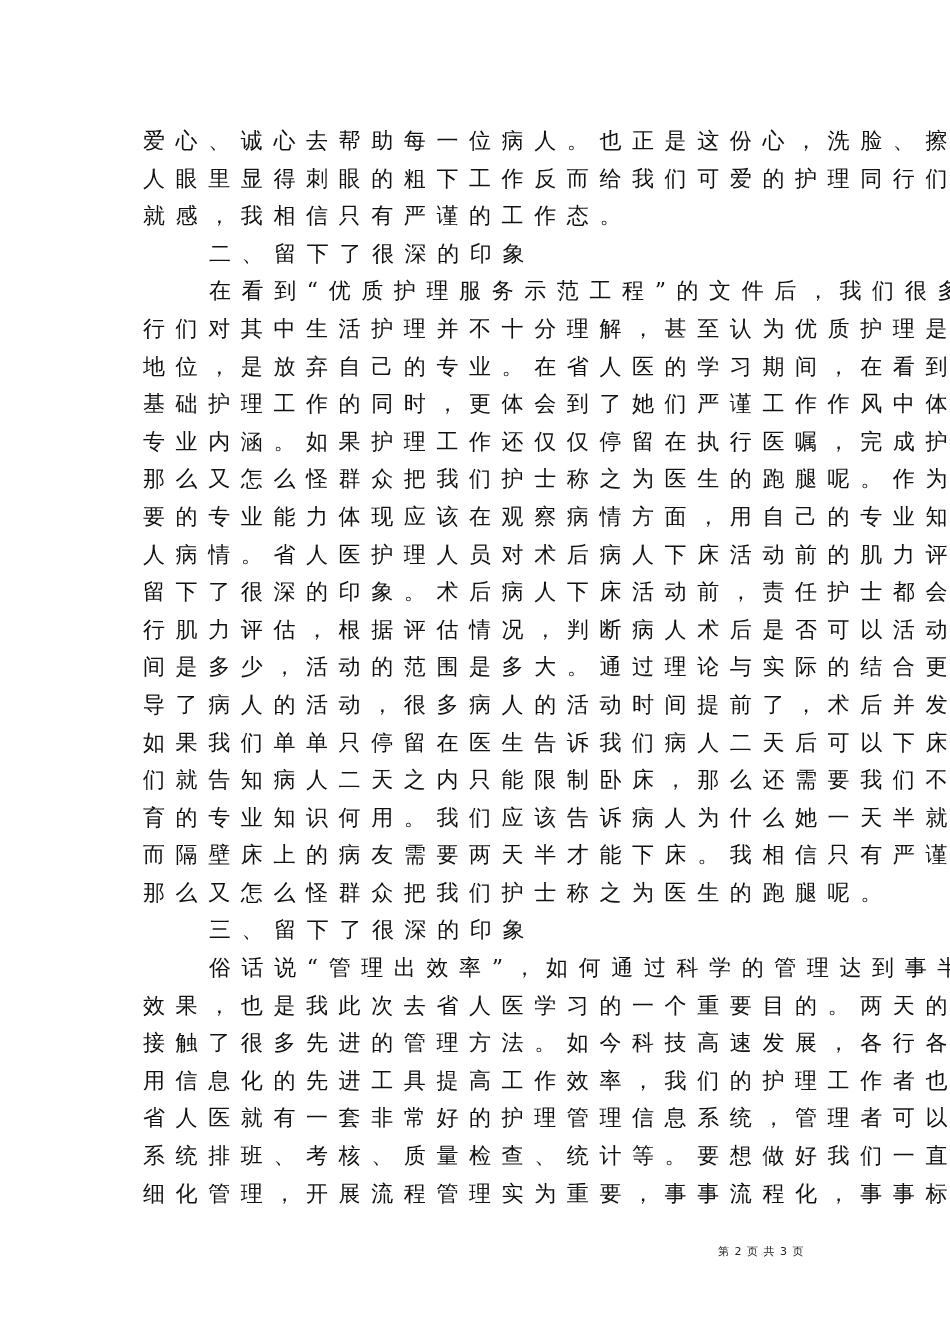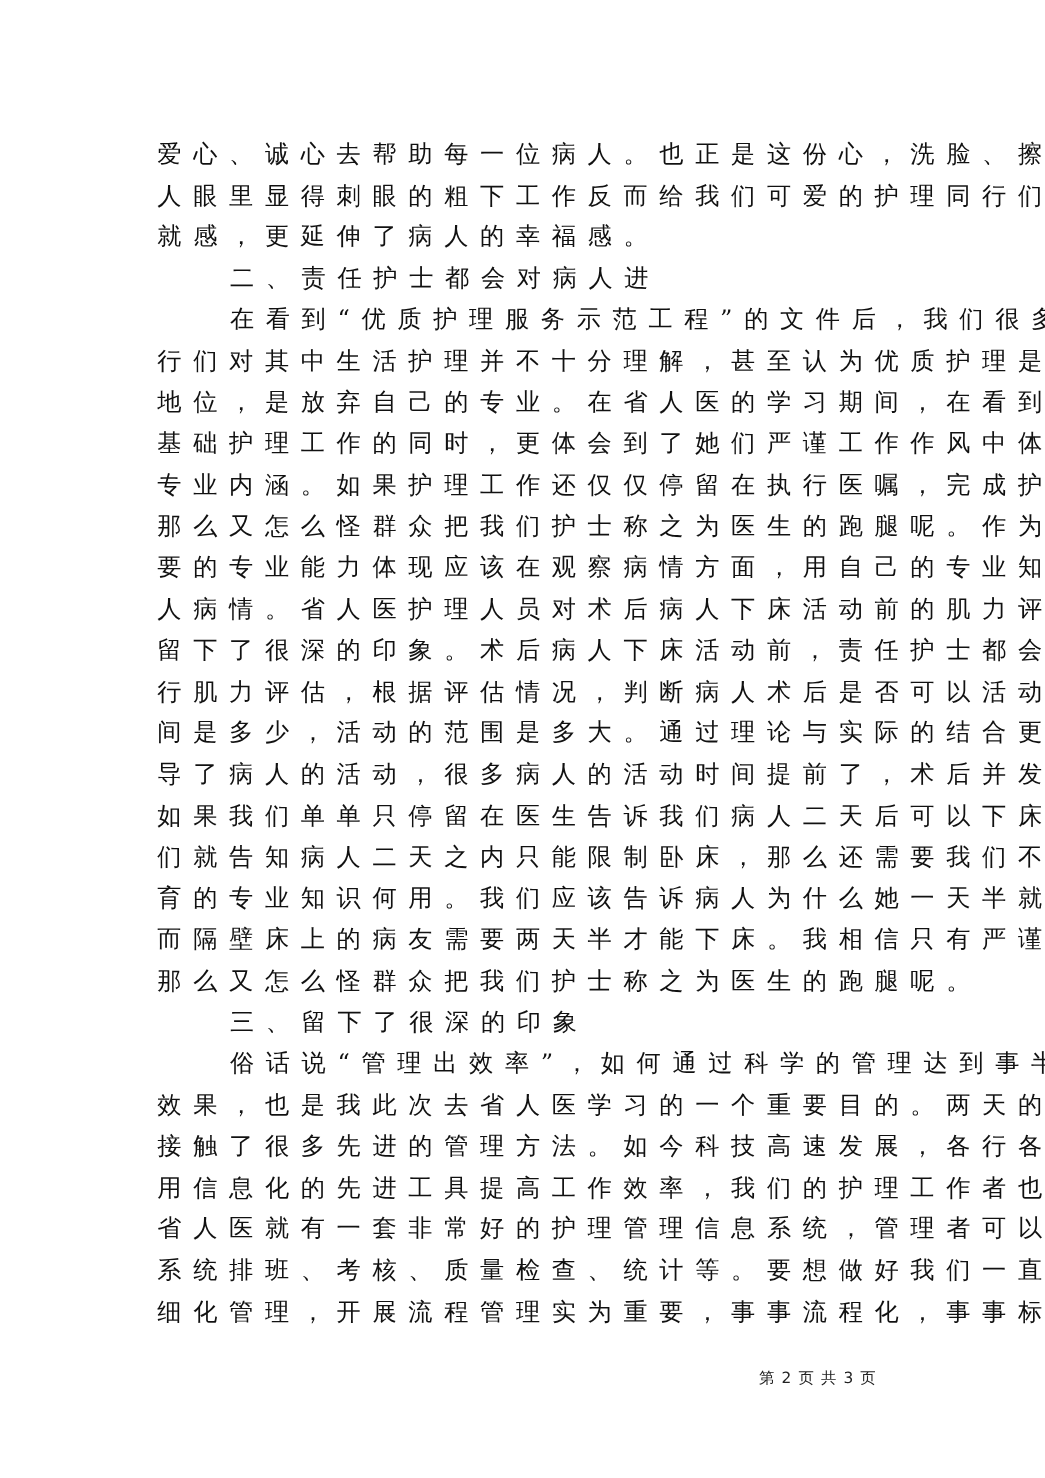--- a/index.html
+++ b/index.html
@@ -34,38 +34,38 @@
     font-size: 22px;
     white-space: nowrap;
     letter-spacing: 10.6px;
     overflow: visible;
   }
   .line.indent {
     padding-left: 66px;
   }
   .footer {
     position: absolute;
-    left: 690px;
+    left: 718px;
     top: 1244px;
-    font-size: 14px;
+    font-size: 11px;
     font-family: "DejaVu Sans", "Liberation Sans", sans-serif;
     color: #222222;
     letter-spacing: 1px;
     white-space: nowrap;
   }
 </style>
 </head>
 <body>
 
 <div class="page">
   <div class="content">
     <div class="line">爱心、诚心去帮助每一位病人。也正是这份心，洗脸、擦脚这种常</div>
     <div class="line">人眼里显得刺眼的粗下工作反而给我们可爱的护理同行们带来了成</div>
-    <div class="line">就感，更延伸了病人的幸福感。</div>
-    <div class="line indent">二、责任护士都会对病人进</div>
+    <div class="line">就感，我相信只有严谨的工作态。</div>
+    <div class="line indent">二、留下了很深的印象</div>
     <div class="line indent">在看到“优质护理服务示范工程”的文件后，我们很多护理同</div>
     <div class="line">行们对其中生活护理并不十分理解，甚至认为优质护理是贬低护士</div>
     <div class="line">地位，是放弃自己的专业。在省人医的学习期间，在看到她们深化</div>
     <div class="line">基础护理工作的同时，更体会到了她们严谨工作作风中体现的护理</div>
     <div class="line">专业内涵。如果护理工作还仅仅停留在执行医嘱，完成护理操作，</div>
     <div class="line">那么又怎么怪群众把我们护士称之为医生的跑腿呢。作为护士最重</div>
     <div class="line">要的专业能力体现应该在观察病情方面，用自己的专业知识判断病</div>
     <div class="line">人病情。省人医护理人员对术后病人下床活动前的肌力评估，给我</div>
     <div class="line">留下了很深的印象。术后病人下床活动前，责任护士都会对病人进</div>
     <div class="line">行肌力评估，根据评估情况，判断病人术后是否可以活动，活动时</div>

